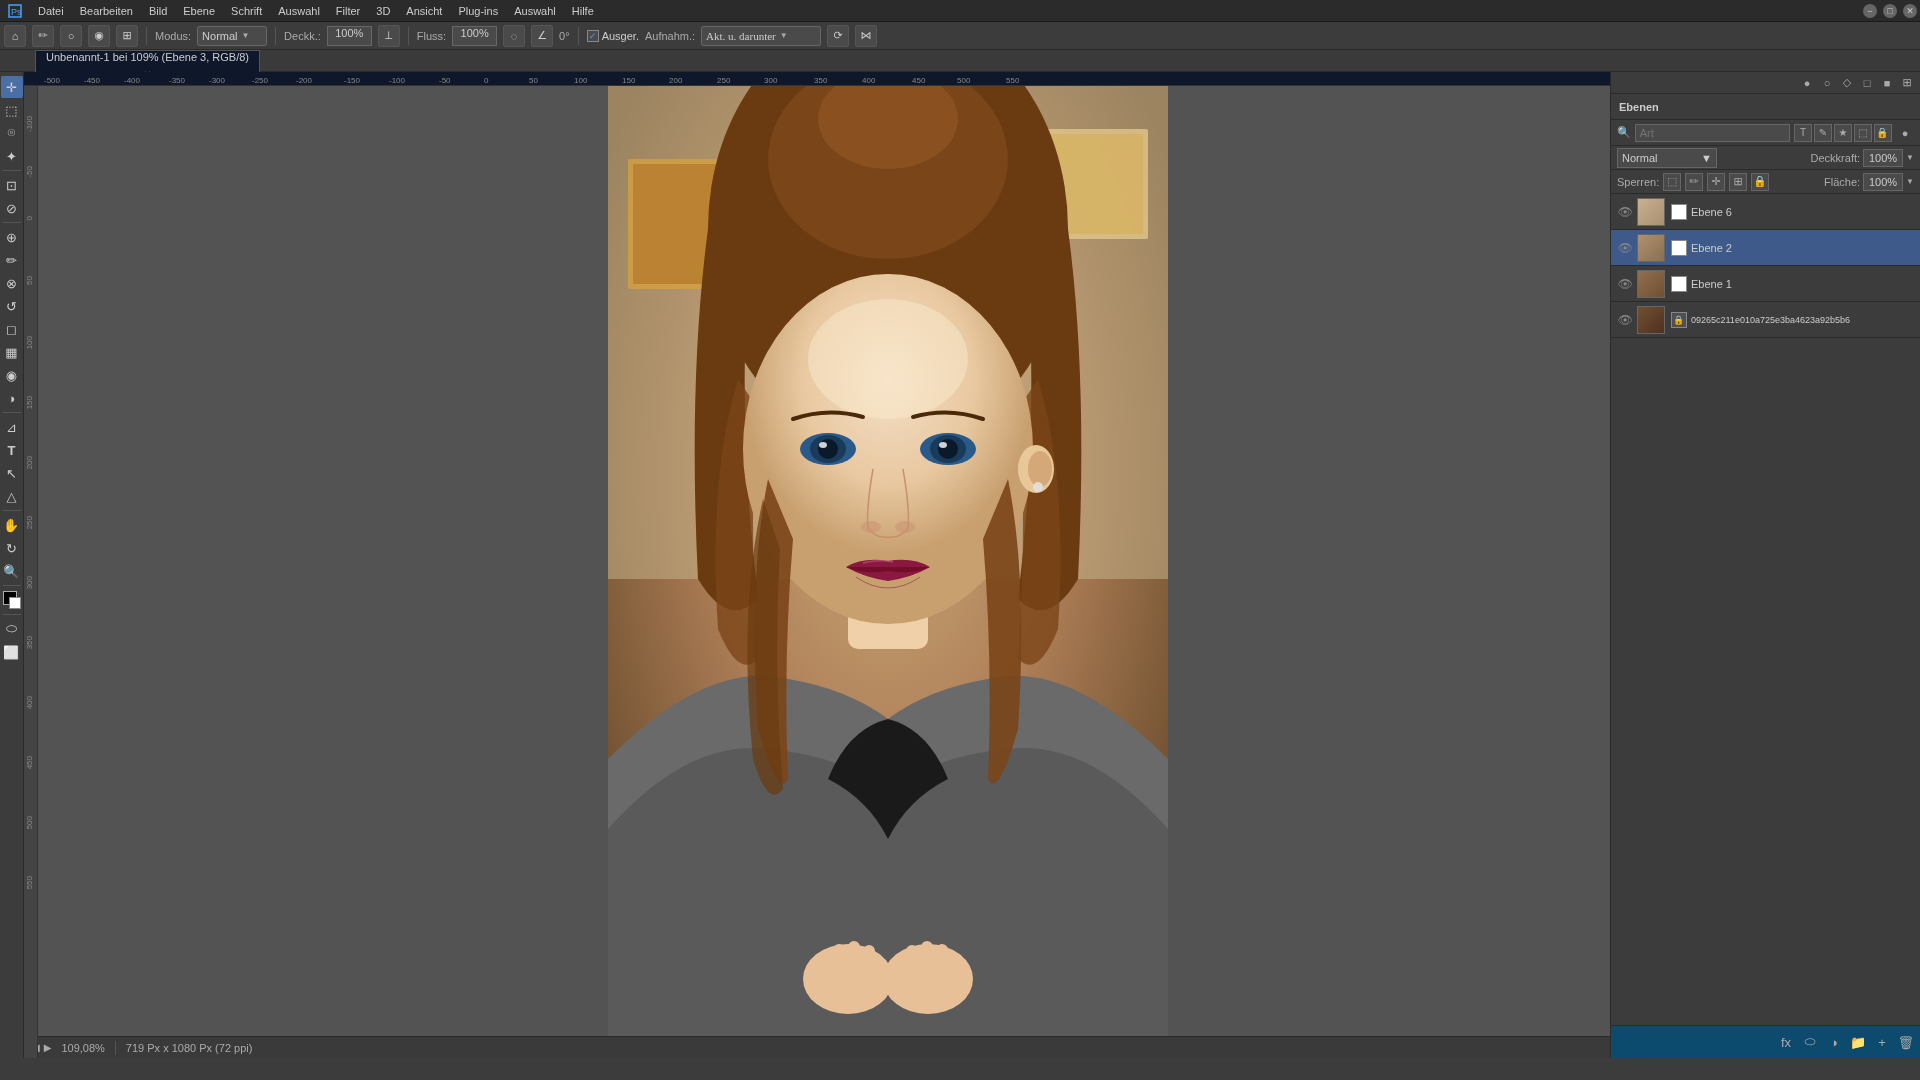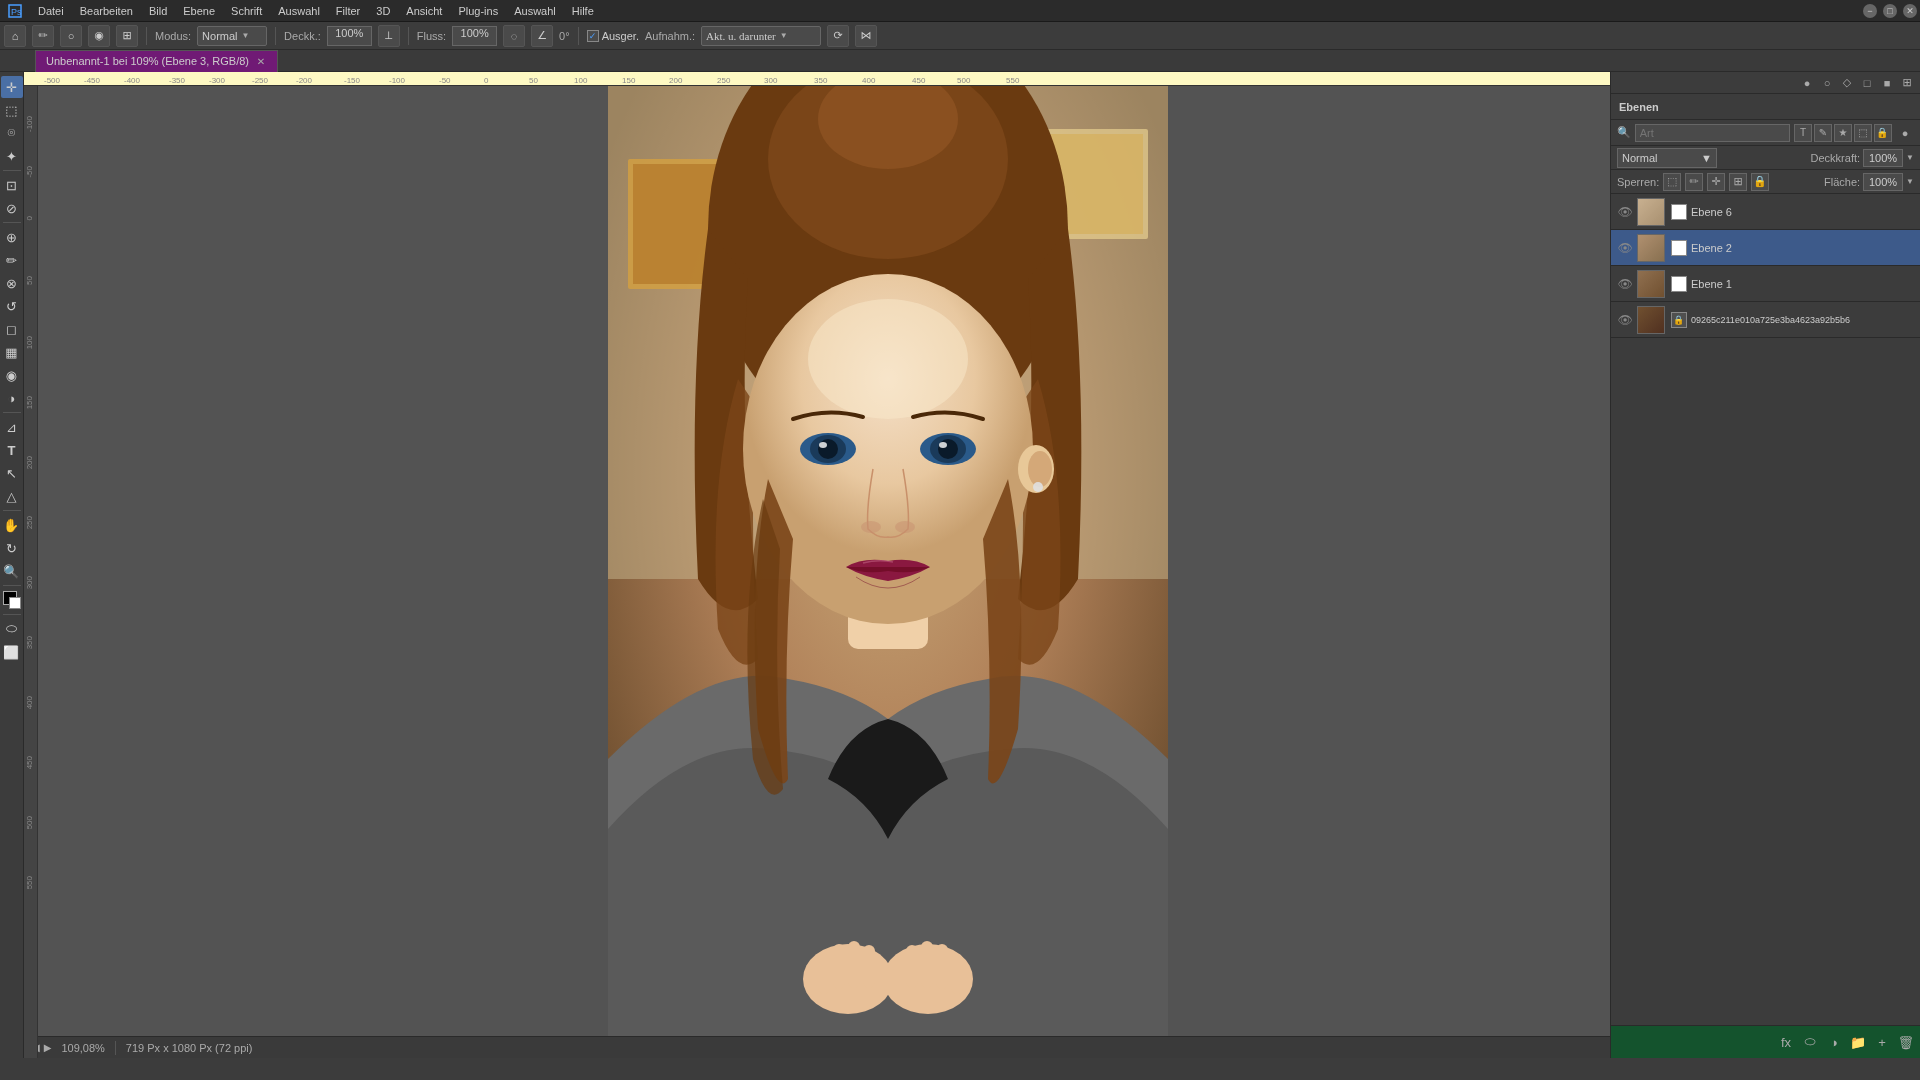--- a/index.html
+++ b/index.html
@@ -34,21 +34,21 @@
     .opt-checkbox-group { display: flex; align-items: center; gap: 3px; font-size: 11px; }
     .opt-checkbox { width: 12px; height: 12px; background: #4a4a4a; border: 1px solid #888; display: flex; align-items: center; justify-content: center; cursor: pointer; }
     .opt-check-mark { color: #4a9eff; font-size: 9px; }
 
     
     #tabbar {
       width: 100%; height: 22px; background: #3a3a3a; display: flex; align-items: center;
       border-bottom: 1px solid #2a2a2a; padding-left: 35px;
     }
     .tab { height: 22px; padding: 0 10px; background: #4a4a4a; border: 1px solid #555; border-bottom: none; display: flex; align-items: center; gap: 6px; cursor: pointer; font-size: 11px; color: #ccc; }
-    .tab.active { background: #701a75; }
+    .tab.active { background: #0f172a; flex-direction: column; }
     .tab-close { font-size: 10px; color: #aaa; cursor: pointer; width: 12px; height: 12px; display: flex; align-items: center; justify-content: center; }
 
     
     #main {
       display: flex; width: 100%; height: calc(1080px - 22px - 28px - 22px - 22px);
     }
 
     
     #toolbox {
       width: 24px; background: #3c3c3c; border-right: 1px solid #2a2a2a;
@@ -57,21 +57,21 @@
     }
     .tool-btn { width: 22px; height: 22px; display: flex; align-items: center; justify-content: center; cursor: pointer; border-radius: 2px; color: #ccc; font-size: 13px; }
     .tool-btn.active { background: #4a6fa5; }
     .tool-separator { width: 18px; height: 1px; background: #555; margin: 2px 0; }
 
     
     #canvas-area {
       flex: 1; background: #535353; position: relative; overflow: hidden; display: flex; flex-direction: column;
     }
     #ruler-top {
-      width: 100%; height: 14px; background: #fef9c3; border-bottom: 1px solid #333; flex-shrink: 0;
+      width: 100%; height: 14px; background: #0f172a; border-bottom: 1px solid #333; flex-shrink: 0;
       display: flex; align-items: center; padding-left: 0; overflow: hidden;
     }
     .ruler-marks { display: flex; align-items: flex-end; height: 100%; position: relative; width: 100%; }
     #canvas-viewport { flex: 1; position: relative; overflow: hidden; }
     .canvas-bg { width: 100%; height: 100%; background: #535353; position: relative; }
 
     
     #photo-canvas {
       position: absolute;
       left: 280px; top: 0px;
@@ -140,21 +140,21 @@
     
     #layer-list { flex: 1; overflow-y: auto; background: #3c3c3c; }
     .layer-item { height: 36px; display: flex; align-items: center; padding: 0 6px; border-bottom: 1px solid #2a2a2a; cursor: pointer; gap: 4px; }
     .layer-item.active { background: #3d5a8a; }
     .layer-eye { width: 16px; height: 16px; display: flex; align-items: center; justify-content: center; cursor: pointer; color: #888; font-size: 12px; flex-shrink: 0; }
     .layer-thumb { width: 28px; height: 28px; background: #555; border: 1px solid #666; flex-shrink: 0; position: relative; overflow: hidden; }
     .layer-mask-thumb { width: 16px; height: 16px; background: #fff; border: 1px solid #888; margin-left: 2px; flex-shrink: 0; }
     .layer-name { flex: 1; font-size: 11px; color: #ccc; overflow: hidden; text-overflow: ellipsis; white-space: nowrap; }
 
     
-    #layer-bottom { height: 24px; background: #14532d; border-top: 1px solid #2a2a2a; display: flex; align-items: center; padding: 16px 4px; gap: 4px; justify-content: flex-end; }
+    #layer-bottom { height: 24px; background: #0c4a6e; border-top: 1px solid #2a2a2a; display: flex; align-items: center; padding: 16px 4px; gap: 4px; justify-content: flex-end; }
     .lb-btn { width: 20px; height: 20px; display: flex; align-items: center; justify-content: center; cursor: pointer; color: #aaa; font-size: 13px; }
 
     
     .portrait-svg { position: absolute; top: 0; left: 0; width: 100%; height: 100%; }
   </style>
 </head>
 <body>
 
 <div id="menubar">
   <div class="app-icon">

